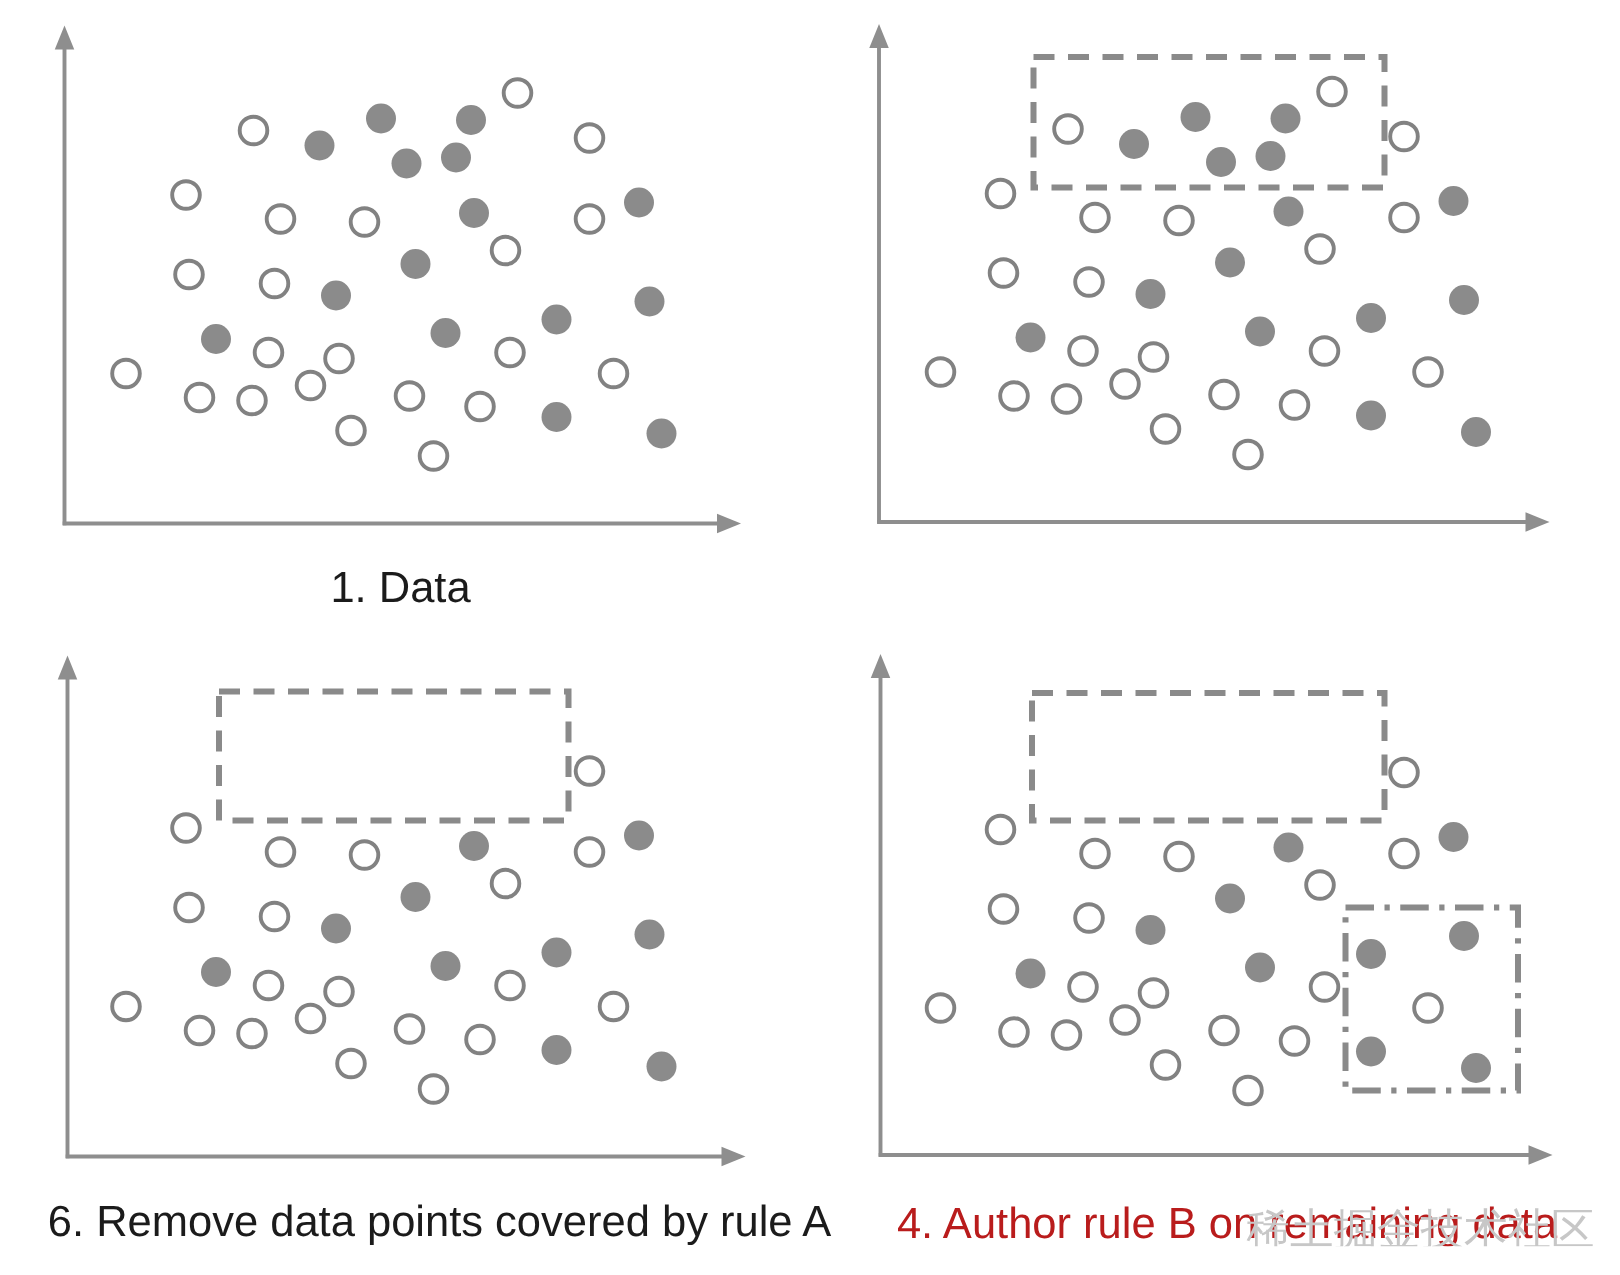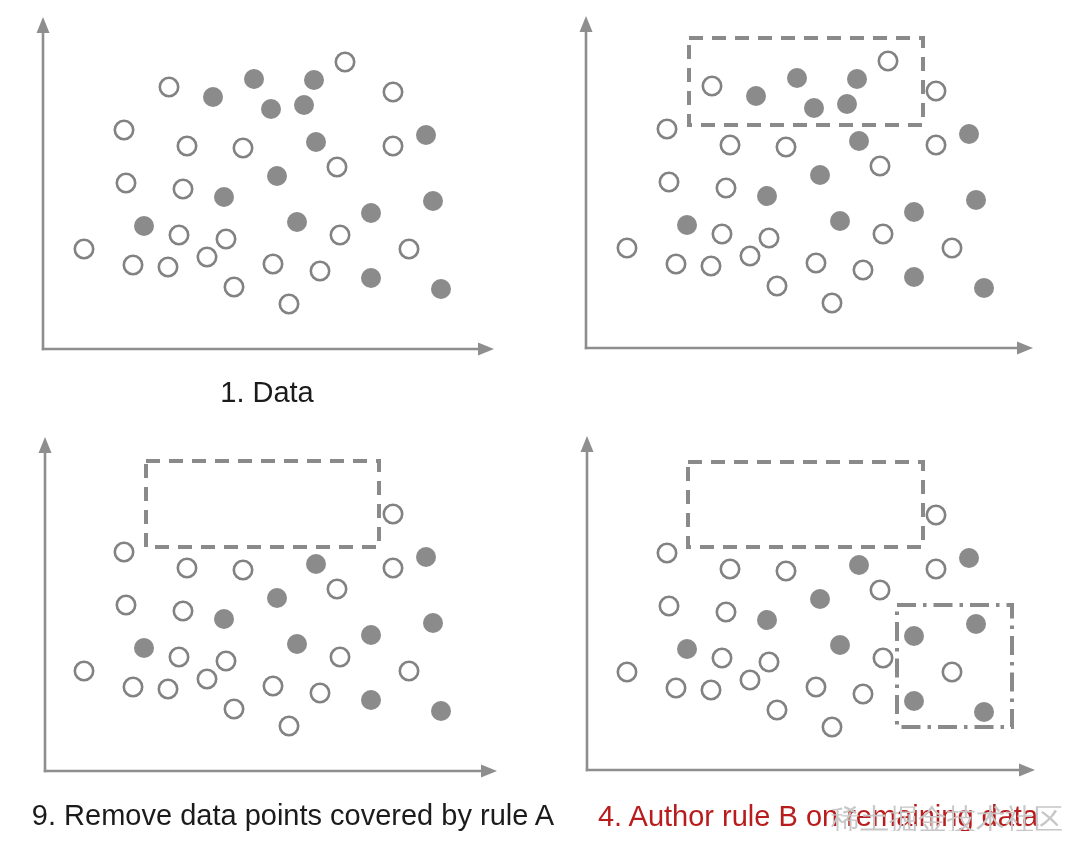--- a/index.html
+++ b/index.html
@@ -195,17 +195,17 @@
         <circle cx="976" cy="624" r="10" fill="#8b8b8b"></circle>
         <circle cx="914" cy="636" r="10" fill="#8b8b8b"></circle>
         <circle cx="840" cy="645" r="10" fill="#8b8b8b"></circle>
         <circle cx="687" cy="649" r="10" fill="#8b8b8b"></circle>
         <circle cx="914" cy="701" r="10" fill="#8b8b8b"></circle>
         <circle cx="984" cy="712" r="10" fill="#8b8b8b"></circle>
       </g>
     </svg>
 
   <div class="caption" id="cap0" style="left: 267px; top: 376px; color: rgb(27, 27, 27);">1. Data</div>
-  <div class="caption" id="cap2" style="left: 293px; top: 799px; color: rgb(27, 27, 27);">9. Remove data points covered by rule A</div>
+  <div class="caption" id="cap2" style="left: 293px; top: 799px; color: rgb(27, 27, 27);">6. Remove data points covered by rule A</div>
   <div class="caption" id="cap3" style="left: 818px; top: 800px; color: #b91c1c;">4. Author rule B on remaining data</div>
 
   <div class="watermark" id="wm" style="right: 17px; top: 800px; color: rgb(199, 199, 199);">稀土掘金技术社区</div>
 </div>
 
 </body></html>

